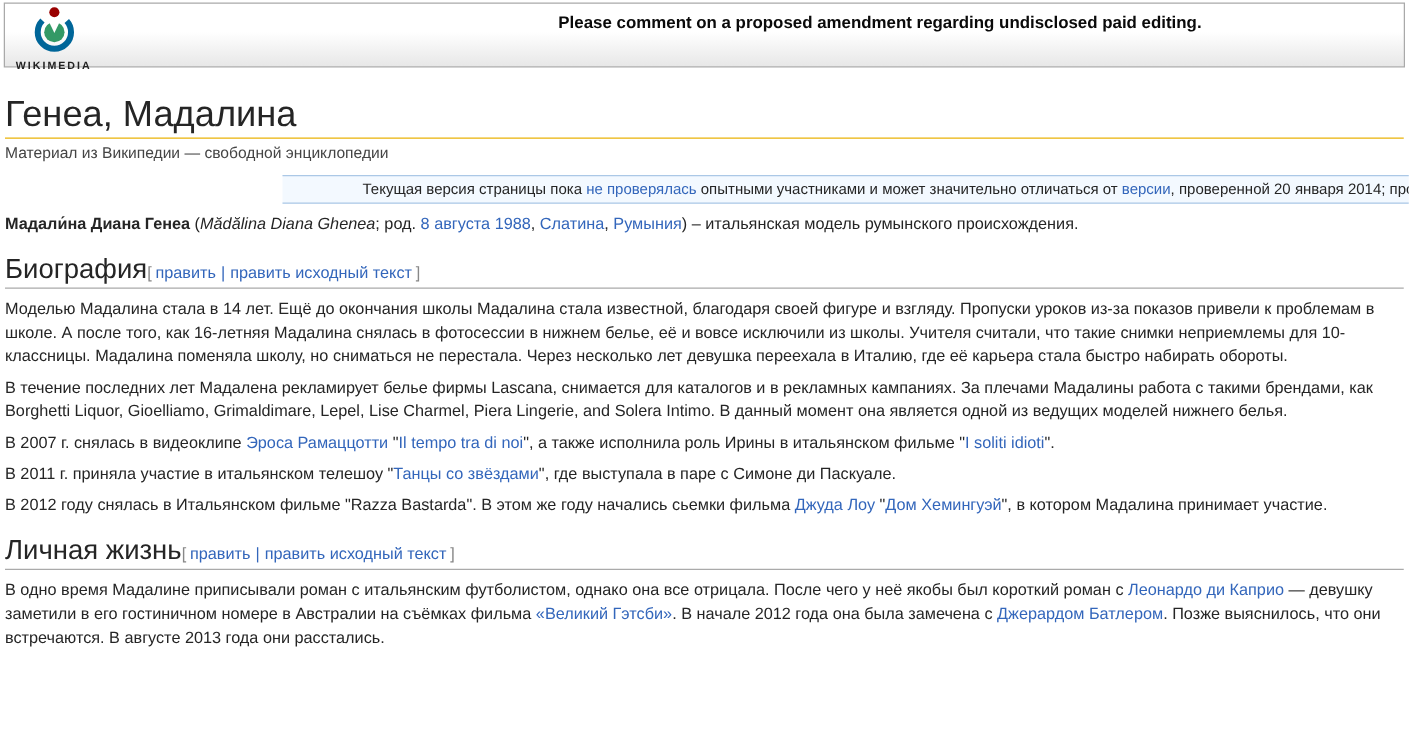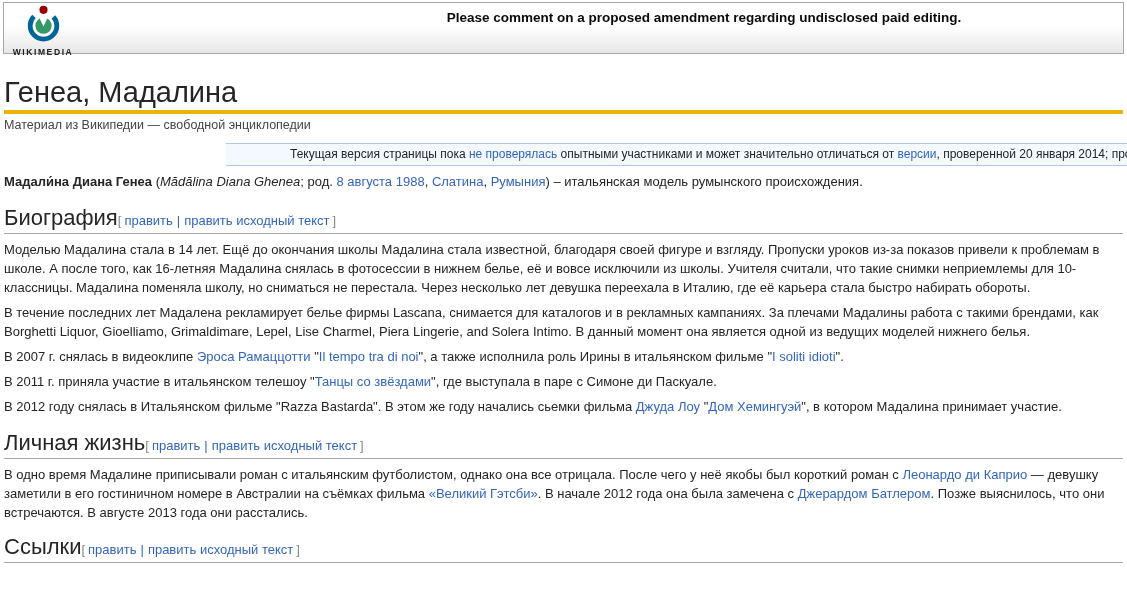--- a/index.html
+++ b/index.html
@@ -25,21 +25,21 @@
   .banner-text{
     position:absolute;top:5px;left:700px;transform:translateX(-50%);
     text-align:center;font-weight:bold;font-size:13.5px;line-height:20px;
     color:#0a0a0a;white-space:nowrap;
   }
 
   
   .content{padding:0 4px;}
   h1{
     font-size:29px;font-weight:normal;line-height:34px;
-    margin:21px 0 0 0;padding-bottom:1px;border-bottom:4px solid #eab308;
+    margin:21px 0 0 0;padding-bottom:1px;border-bottom:1px solid #eab308;
   }
   .tagline{font-size:12.5px;color:#444;margin-top:3px;line-height:16px;}
 
   .notice{
     margin-top:10px;margin-left:222px;width:1010px;box-sizing:border-box;
     background:#f3f9ff;border-top:1px solid #abc8e6;border-bottom:1px solid #abc8e6;
     font-size:12px;line-height:15px;padding:3px 0 3px 64px;
     white-space:nowrap;overflow:hidden;
   }
 
@@ -92,17 +92,14 @@
   <p class="body-p"><span>В течение последних лет Мадалена рекламирует белье фирмы Lascana, снимается для каталогов и в рекламных кампаниях. За плечами Мадалины работа с такими брендами, как Borghetti Liquor, Gioelliamo, Grimaldimare, Lepel, Lise Charmel, Piera Lingerie, and Solera Intimo. В данный момент она является одной из ведущих моделей нижнего белья.</span></p>
   <p class="body-p"><span>В 2007 г. снялась в видеоклипе </span><a href="#" class="wl">Эроса Рамаццотти</a><span> "</span><a href="#" class="wl">Il tempo tra di noi</a><span>", а также исполнила роль Ирины в итальянском фильме "</span><a href="#" class="wl">I soliti idioti</a><span>".</span></p>
   <p class="body-p"><span>В 2011 г. приняла участие в итальянском телешоу "</span><a href="#" class="wl">Танцы со звёздами</a><span>", где выступала в паре с Симоне ди Паскуале.</span></p>
   <p class="body-p"><span>В 2012 году снялась в Итальянском фильме "Razza Bastarda". В этом же году начались сьемки фильма </span><a href="#" class="wl">Джуда Лоу</a><span> "</span><a href="#" class="wl">Дом Хемингуэй</a><span>", в котором Мадалина принимает участие.</span></p>
 
   <h2>
     <span>Личная жизнь</span><span class="editsection"><span class="br">[</span><a href="#" class="wl">править</a><span class="sep">|</span><a href="#" class="wl">править исходный текст</a><span class="br">]</span></span>
   </h2>
   <p class="body-p"><span>В одно время Мадалине приписывали роман с итальянским футболистом, однако она все отрицала. После чего у неё якобы был короткий роман с </span><a href="#" class="wl">Леонардо ди Каприо</a><span> — девушку заметили в его гостиничном номере в Австралии на съёмках фильма </span><a href="#" class="wl">«Великий Гэтсби»</a><span>. В начале 2012 года она была замечена с </span><a href="#" class="wl">Джерардом Батлером</a><span>. Позже выяснилось, что они встречаются. В августе 2013 года они расстались.</span></p>
 
-  <h2 class="last">
-    <span>Ссылки</span><span class="editsection"><span class="br">[</span><a href="#" class="wl">править</a><span class="sep">|</span><a href="#" class="wl">править исходный текст</a><span class="br">]</span></span>
-  </h2>
 
 </div>
 
 </body></html>

